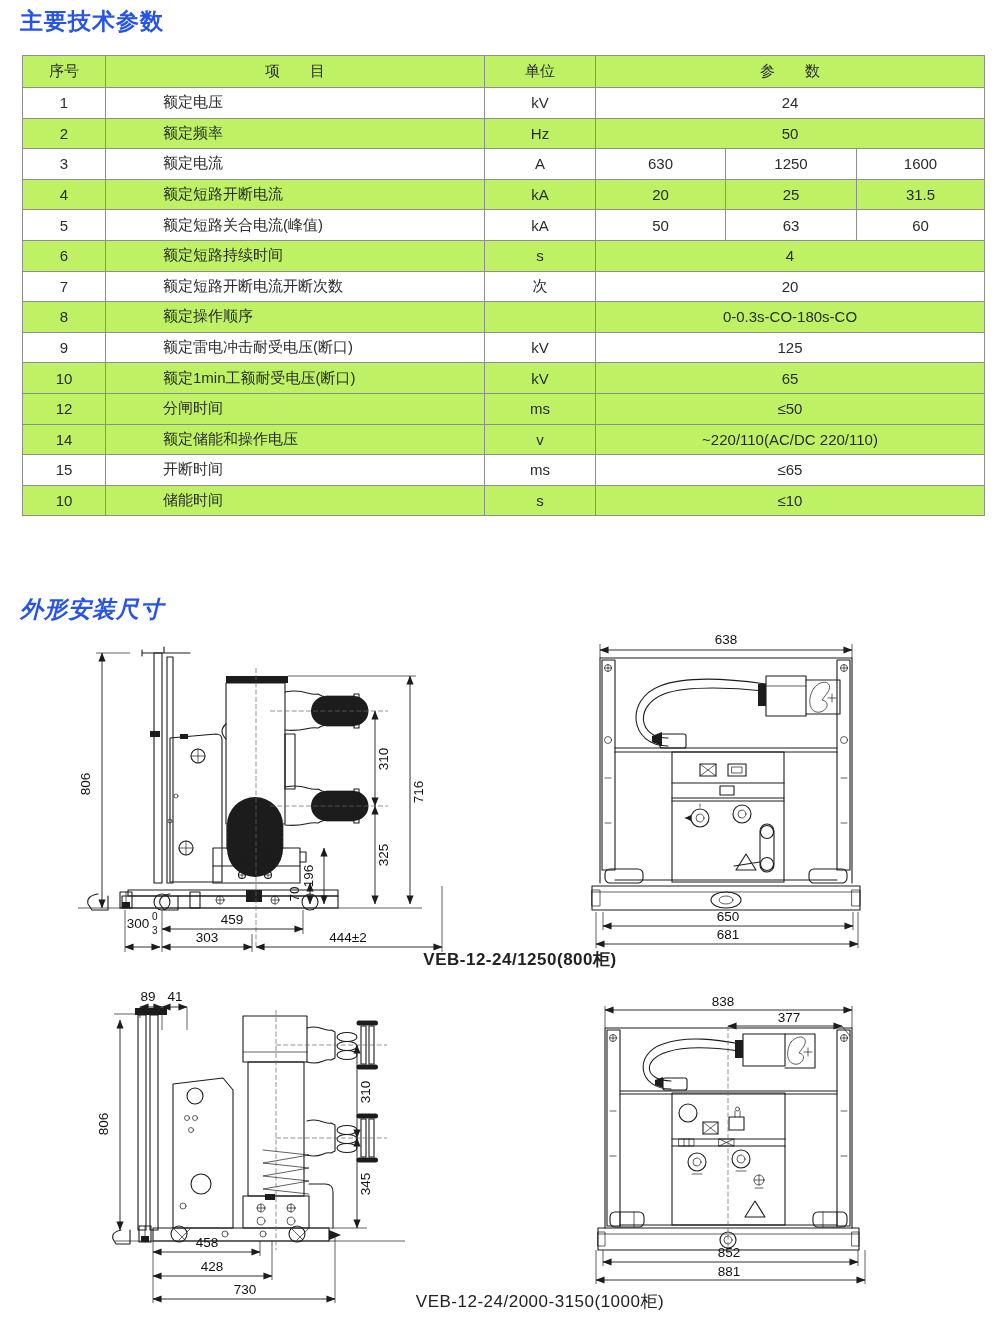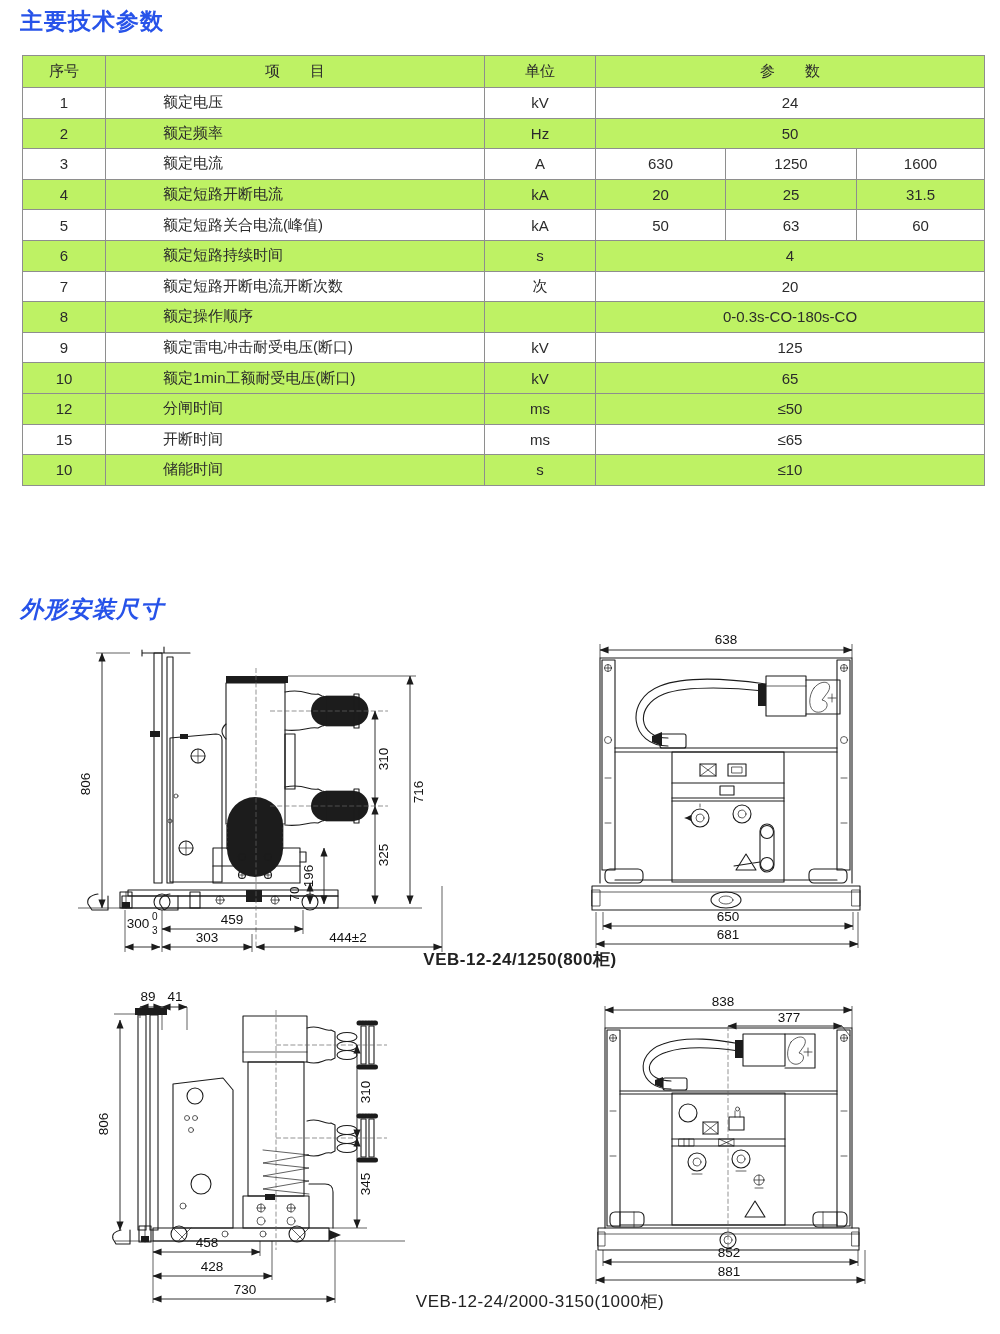--- a/index.html
+++ b/index.html
@@ -128,20 +128,26 @@
       <td>10</td>
       <td class="item">额定1min工额耐受电压(断口)</td>
       <td>kV</td>
       <td colspan="3">65</td>
     </tr>
     <tr class="alt">
       <td>12</td>
       <td class="item">分闸时间</td>
       <td>ms</td>
       <td colspan="3">≤50</td>
+    </tr>
+    <tr class="alt">
+      <td>14</td>
+      <td class="item">额定储能和操作电压</td>
+      <td>v</td>
+      <td colspan="3">~220/110(AC/DC 220/110)</td>
     </tr>
     <tr>
       <td>15</td>
       <td class="item">开断时间</td>
       <td>ms</td>
       <td colspan="3">≤65</td>
     </tr>
     <tr class="alt">
       <td>10</td>
       <td class="item">储能时间</td>

